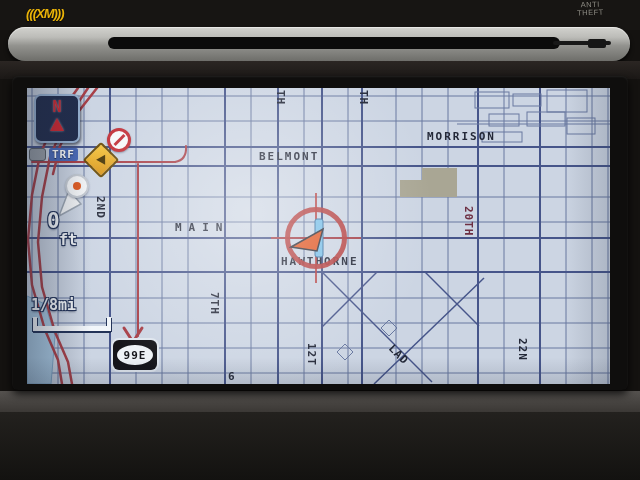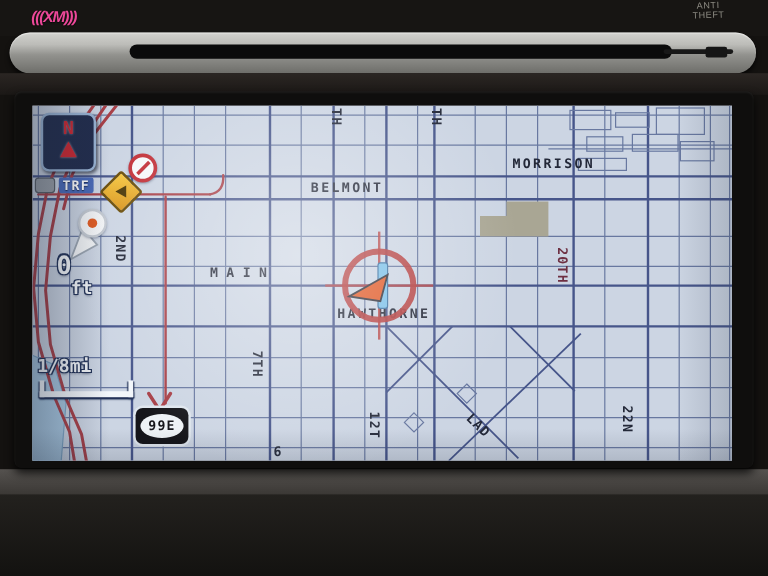--- a/index.html
+++ b/index.html
@@ -4,21 +4,21 @@
 <style>
   html,body{margin:0;padding:0;}
   body{
     width:640px;height:480px;position:relative;overflow:hidden;
     background:#141210;font-family:"Liberation Sans",sans-serif;
     -webkit-font-smoothing:antialiased;
   }
   
   #dash-top{position:absolute;left:0;top:0;width:640px;height:30px;background:#171513;}
   #xm-logo{
-    position:absolute;left:26px;top:6px;color:#ec4899;font-weight:bold;
+    position:absolute;left:26px;top:6px;color:#eab308;font-weight:bold;
     font-style:italic;font-size:13px;letter-spacing:-1px;
     text-shadow:0 1px 1px rgba(0,0,0,.6);
   }
   #anti-theft{
     position:absolute;right:36px;top:1px;color:#8e8c84;font-size:7.5px;
     line-height:8px;text-align:center;letter-spacing:.5px;transform:rotate(-2deg);
   }
   #cd-slot{
     position:absolute;left:8px;top:27px;width:622px;height:34px;border-radius:17px;
     background:linear-gradient(#d2d2ce 0%,#bcbcb8 30%,#92928e 55%,#6e6e6a 100%);

